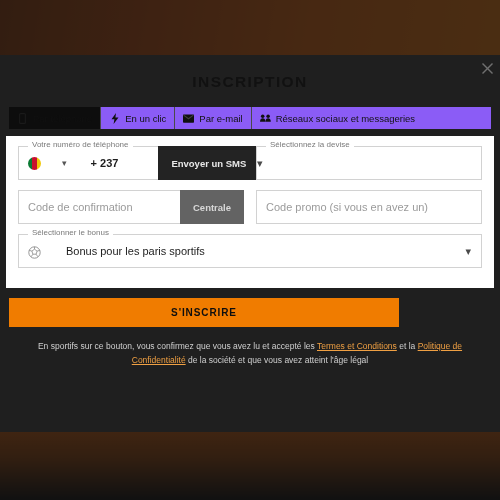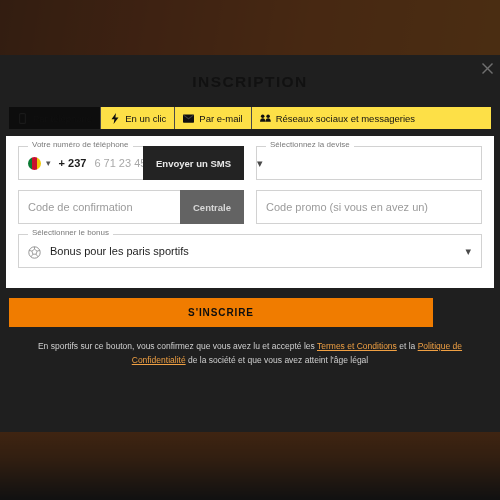--- a/index.html
+++ b/index.html
@@ -55,21 +55,21 @@
     font-weight: bold;
     letter-spacing: 1.4px;
     padding-top: 17px;
   }
 
   
   .tabs {
     display: flex;
     margin: 16px 9px 12px 9px;
     height: 22px;
-    background: #fde047;
+    background: #8b5cf6;
   }
   .tab {
     display: flex; align-items: center; justify-content: center;
     gap: 5px;
     font-size: 9.5px;
     color: #121212;
     padding: 0 8px;
     height: 22px;
     white-space: nowrap;
     cursor: pointer;
@@ -97,20 +97,21 @@
   }
   .col { flex: 1; min-width: 0; }
 
   .field {
     position: relative;
     height: 34px;
     border: 1px solid #d2d2d2;
     background: #fff;
     display: flex;
     align-items: center;
+    gap: 16px;
   }
   .field.labeled { border-top-color: #d2d2d2; }
   .field-label {
     position: absolute;
     top: -6px; left: 9px;
     background: #fff;
     padding: 0 4px;
     font-size: 8px;
     color: #7a7a7a;
     line-height: 1;
@@ -159,21 +160,21 @@
   .sel-chev {
     margin-right: 10px; color: #4a4a4a; font-size: 11px; flex: none;
   }
   .ball {
     width: 13px; height: 13px; margin-left: 9px; flex: none;
   }
 
   
   .submit-btn {
     position: absolute; left: 9px; top: 242px;
-    width: 424px; height: 29px;
+    width: 390px; height: 29px;
     background: #f07c00;
     color: #0e0e0e;
     display: flex; align-items: center; justify-content: center;
     font-size: 10px; font-weight: bold; letter-spacing: 0.9px;
     cursor: pointer;
   }
 
   .legal {
     position: absolute; left: 28px; top: 283px;
     width: 444px;

